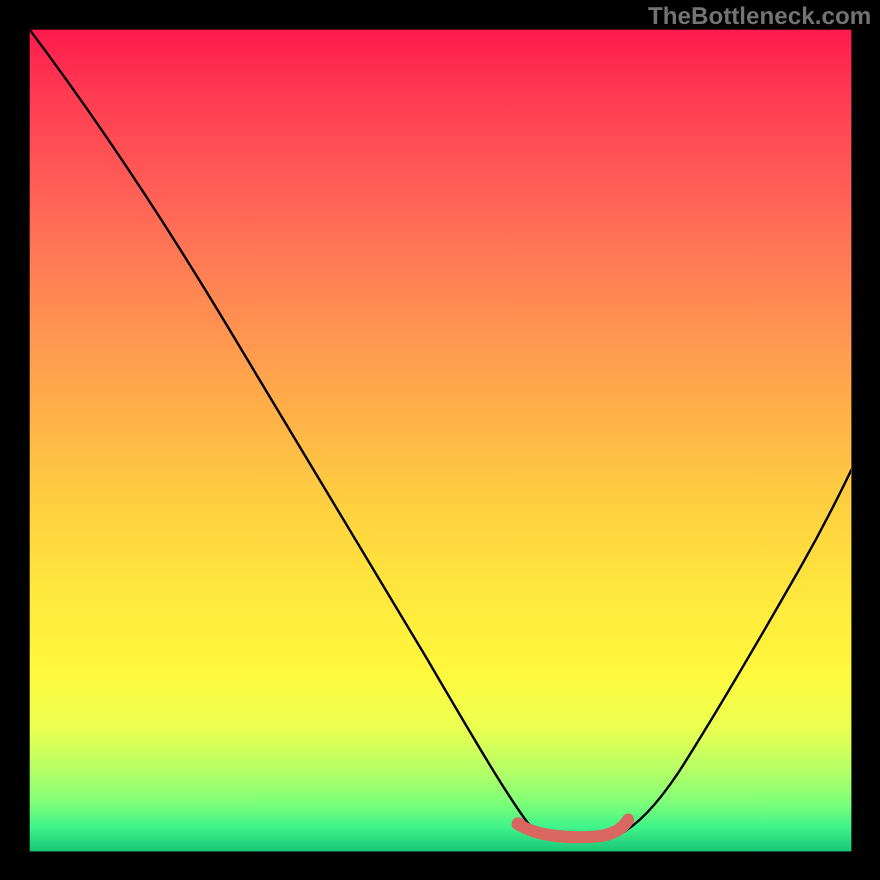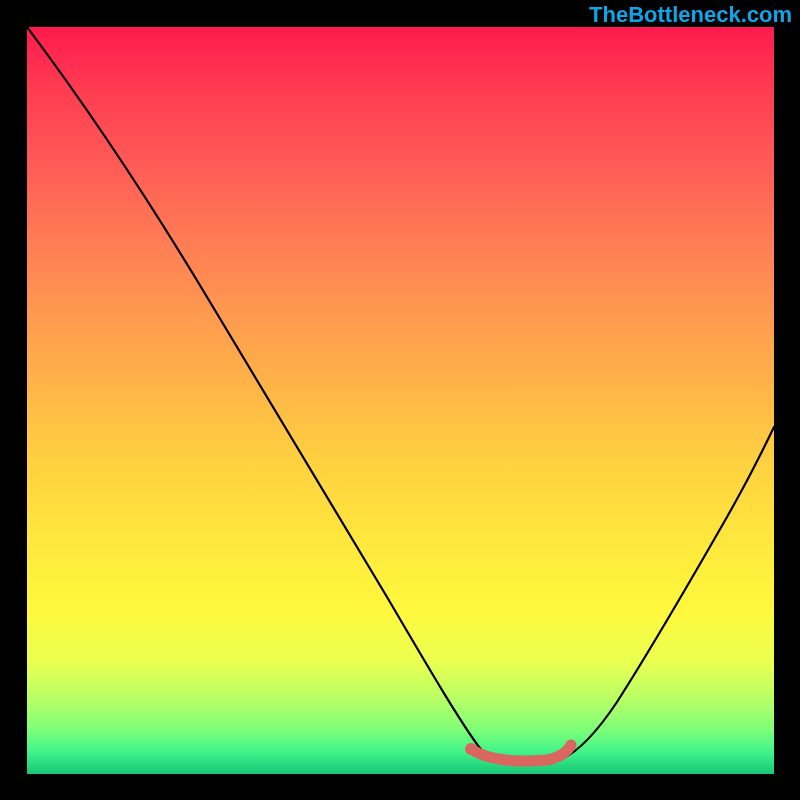--- a/index.html
+++ b/index.html
@@ -10,21 +10,21 @@
     height: 800px;
     background: #000;
   }
   .watermark {
     position: absolute;
     top: 2px;
     right: 8px;
     font-family: Arial, sans-serif;
     font-size: 22px;
     font-weight: bold;
-    color: #0ea5e9;
+    color: #737373;
     letter-spacing: 0px;
     z-index: 10;
   }
   .plot {
     position: absolute;
     left: 27px;
     top: 27px;
     width: 747px;
     height: 747px;
     background: linear-gradient(to bottom,

